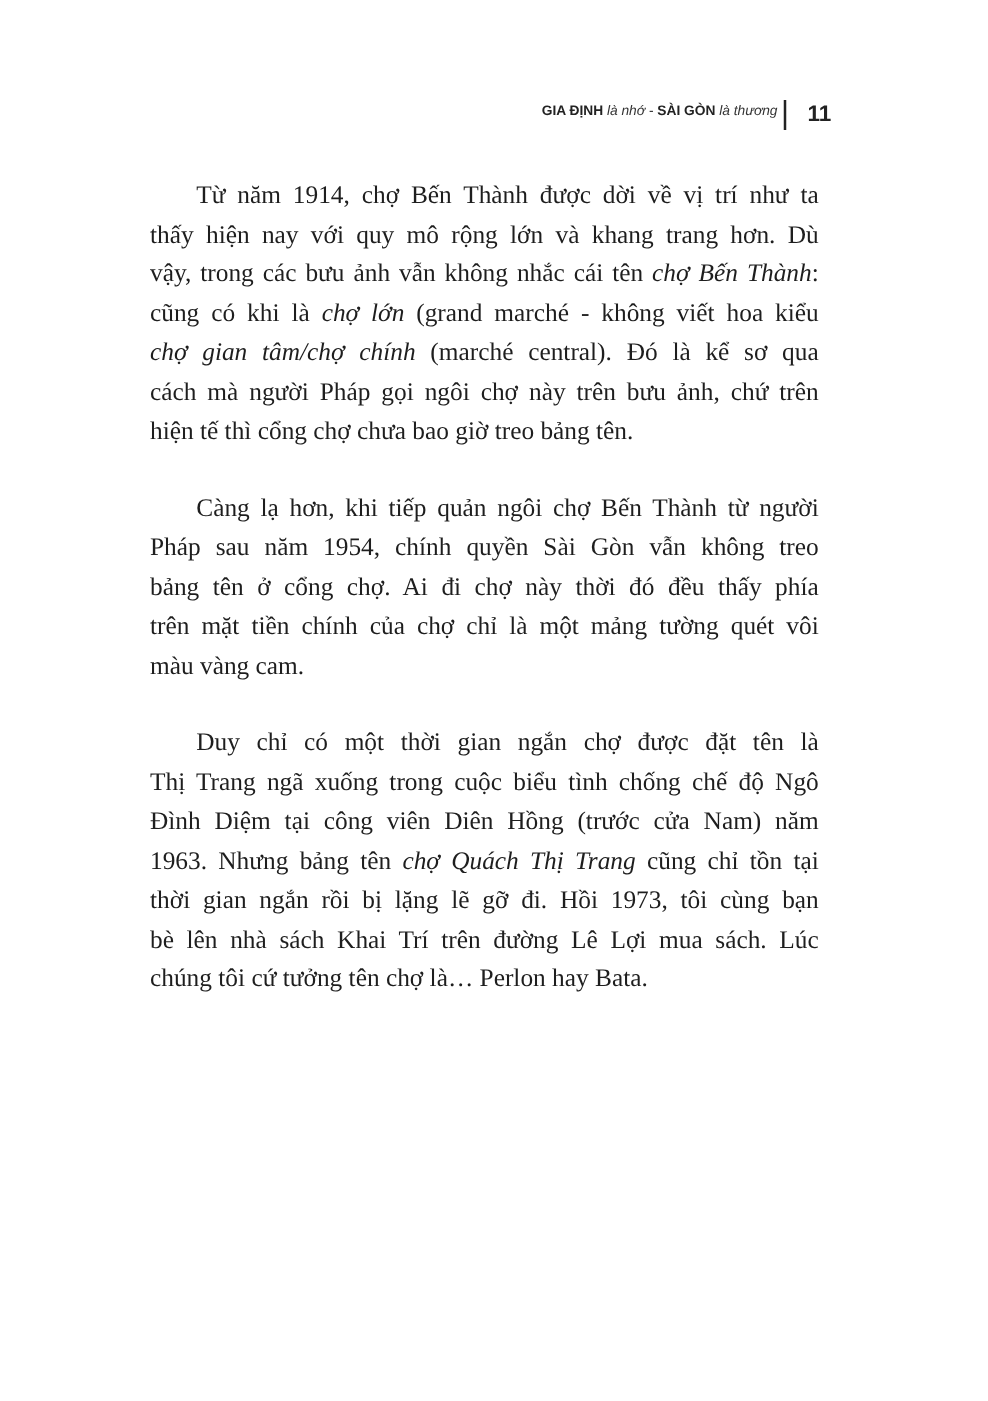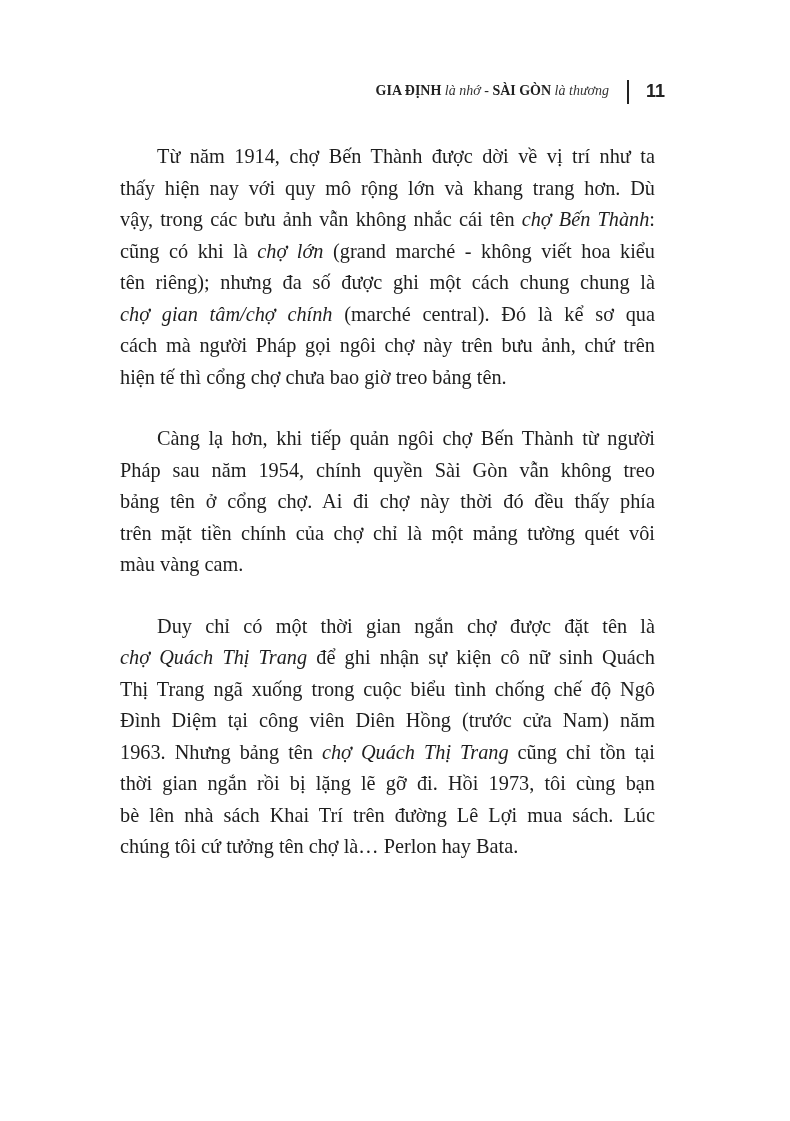--- a/index.html
+++ b/index.html
@@ -1,22 +1,22 @@
 <!DOCTYPE html>
 <html><head>
 <meta charset="utf-8">
 <style>
   html, body { margin: 0; padding: 0; background: #ffffff; }
   body { width: 790px; height: 1121px; position: relative; overflow: hidden; color: #1e1e1e; }
   .running-head {
     position: absolute; top: 80px; left: 0; width: 790px; height: 26px;
   }
   .rh-text {
-    position: absolute; right: 181px; top: 3px;
-    font-family: Liberation Serif, serif; font-size: 14px; color: #222;
+    position: absolute; right: 168px; top: 3px;
+    font-family: Liberation Sans, sans-serif; font-size: 11px; color: #222;
     white-space: nowrap;
   }
   .rh-text b { font-weight: bold; }
   .rh-text i { font-style: italic; font-weight: normal; color: #333; }
   .rh-divider {
     position: absolute; left: 627px; top: 0; width: 2px; height: 24px; background: #222;
   }
   .page-number {
     position: absolute; left: 646px; top: 1px;
     font-family: "Liberation Sans", sans-serif; font-weight: bold; font-size: 18px; color: #222;
@@ -42,35 +42,33 @@
   <div class="rh-divider"></div>
   <div class="page-number">11</div>
 </div>
 
 <div class="body-text" id="body-text">
     <div class="para">
       <span class="line first"><span>Từ năm 1914, chợ Bến Thành được dời về vị trí như ta</span></span>
       <span class="line"><span>thấy hiện nay với quy mô rộng lớn và khang trang hơn. Dù</span></span>
       <span class="line"><span>vậy, trong các bưu ảnh vẫn không nhắc cái tên </span><i>chợ Bến Thành</i><span>:</span></span>
       <span class="line"><span>cũng có khi là </span><i>chợ lớn</i><span> (grand marché - không viết hoa kiểu</span></span>
-      <span class="line"><span>tên riêng); nhưng đa số được ghi một cách chung chung là</span></span>
       <span class="line"><i>chợ gian tâm/chợ chính</i><span> (marché central). Đó là kể sơ qua</span></span>
       <span class="line"><span>cách mà người Pháp gọi ngôi chợ này trên bưu ảnh, chứ trên</span></span>
       <span class="line last"><span>hiện tế thì cổng chợ chưa bao giờ treo bảng tên.</span></span>
     </div>
     <div class="para">
       <span class="line first"><span>Càng lạ hơn, khi tiếp quản ngôi chợ Bến Thành từ người</span></span>
       <span class="line"><span>Pháp sau năm 1954, chính quyền Sài Gòn vẫn không treo</span></span>
       <span class="line"><span>bảng tên ở cổng chợ. Ai đi chợ này thời đó đều thấy phía</span></span>
       <span class="line"><span>trên mặt tiền chính của chợ chỉ là một mảng tường quét vôi</span></span>
       <span class="line last"><span>màu vàng cam.</span></span>
     </div>
     <div class="para">
       <span class="line first"><span>Duy chỉ có một thời gian ngắn chợ được đặt tên là</span></span>
-      <span class="line"><i>chợ Quách Thị Trang</i><span> để ghi nhận sự kiện cô nữ sinh Quách</span></span>
       <span class="line"><span>Thị Trang ngã xuống trong cuộc biểu tình chống chế độ Ngô</span></span>
       <span class="line"><span>Đình Diệm tại công viên Diên Hồng (trước cửa Nam) năm</span></span>
       <span class="line"><span>1963. Nhưng bảng tên </span><i>chợ Quách Thị Trang</i><span> cũng chỉ tồn tại</span></span>
       <span class="line"><span>thời gian ngắn rồi bị lặng lẽ gỡ đi. Hồi 1973, tôi cùng bạn</span></span>
       <span class="line"><span>bè lên nhà sách Khai Trí trên đường Lê Lợi mua sách. Lúc</span></span>
       <span class="line last"><span>chúng tôi cứ tưởng tên chợ là… Perlon hay Bata.</span></span>
     </div>
   </div>
 
 </body></html>

